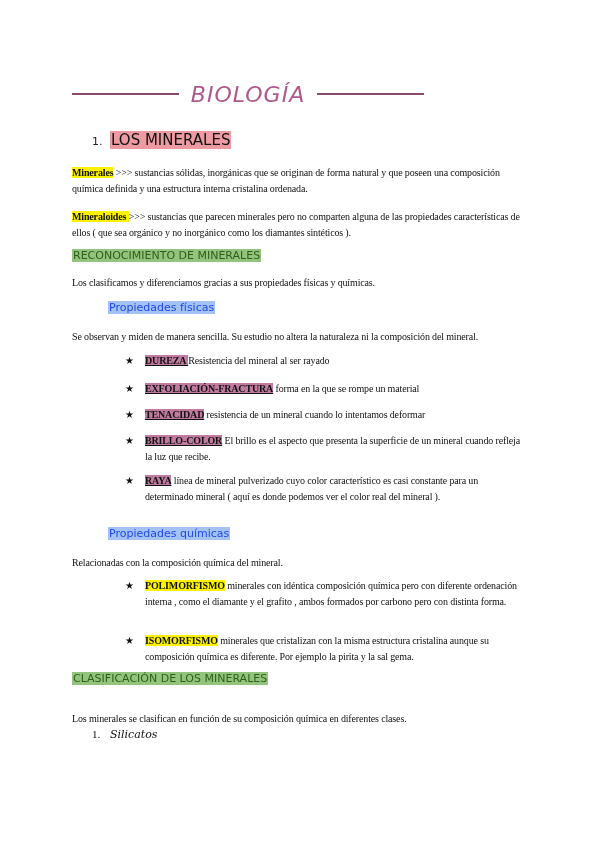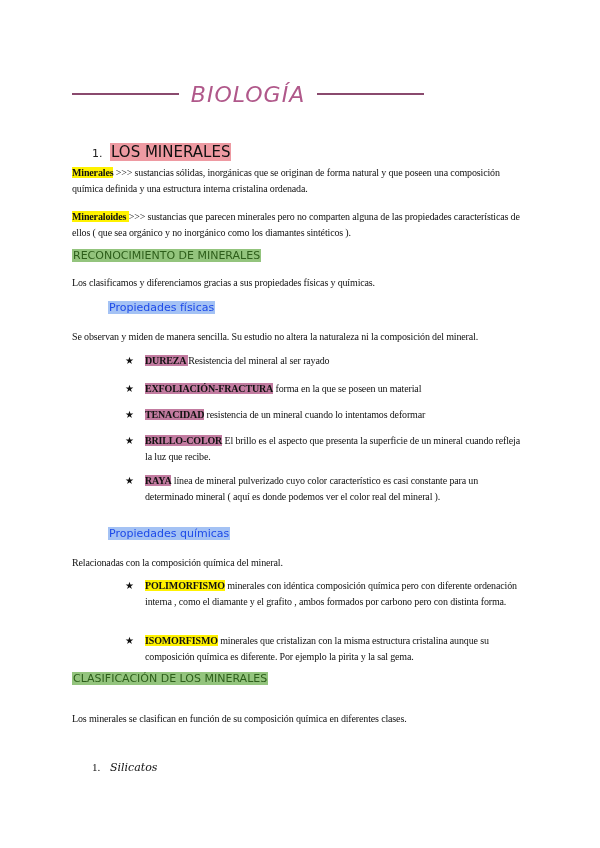--- a/index.html
+++ b/index.html
@@ -9,43 +9,43 @@
 
     .title-row { position: absolute; left: 72px; top: 78px; width: 352px; height: 32px;
                  display: flex; align-items: center; }
     .title-line { height: 1.5px; background: #8a4a6e; flex: 1; }
     .title { font-family: "DejaVu Sans", sans-serif; font-style: italic; font-weight: normal;
              font-size: 22px; color: #b0588a; letter-spacing: 1px; padding: 0 12px; }
 
     .h1-row { position: absolute; left: 92px; top: 131px; display: flex; align-items: baseline; }
     .h1-num { font-family: "DejaVu Sans", sans-serif; font-size: 11px; color: #222; width: 18px; }
     .h1-text { font-family: "DejaVu Sans", sans-serif; font-size: 15px; background: #ee9aa2;
-               color: #111; padding: 0 1px; line-height: 18px; margin-top: 12px; }
+               color: #111; padding: 0 1px; line-height: 18px; }
 
     .para { position: absolute; left: 72px; width: 460px; font-size: 10px; line-height: 15.5px;
             letter-spacing: -0.15px; }
     .hl-yellow { background: #fff200; font-weight: bold; }
-    .hl-pink { background: #c27ba0; font-weight: bold; }
+    .hl-pink { background: #c27ba0; font-weight: bold; text-decoration: underline; }
 
     .section { position: absolute; left: 72px; font-family: "DejaVu Sans", sans-serif;
                font-size: 11px; color: #2d5e1a; line-height: 14px; }
     .section span { background: #93c47d; padding: 0 1px; }
 
     .subsection { position: absolute; left: 108px; font-family: "DejaVu Sans", sans-serif;
                   font-size: 11px; line-height: 15px; }
     .subsection span { background: #a4c2f4; color: #1d4ae8; padding: 0 1px; text-align: right; }
 
     .bullet { position: absolute; left: 125px; width: 400px; font-size: 10px; line-height: 15.5px;
               display: flex; letter-spacing: -0.15px; }
     .bullet .star { width: 20px; flex: none; font-family: "DejaVu Sans", sans-serif; font-size: 10px; }
     .bullet .body { flex: 1; }
 
     .list-item { position: absolute; left: 92px; top: 728px; display: flex; align-items: baseline; }
     .list-item .num { font-size: 11px; width: 18px; }
-    .list-item .txt { font-family: "DejaVu Serif", serif; font-style: italic; font-size: 11px; margin-top: 33px; }
+    .list-item .txt { font-family: "DejaVu Serif", serif; font-style: italic; font-size: 11px; }
   </style>
 </head>
 <body>
 
 <div class="page">
 
   <div class="title-row">
     <div class="title-line"></div>
     <div class="title">BIOLOGÍA</div>
     <div class="title-line"></div>
@@ -76,21 +76,21 @@
 
   <div class="para" style="top:329px;">Se observan y miden de manera sencilla. Su estudio no altera la naturaleza ni la composición del mineral.</div>
 
   <div class="bullet" style="top:353px;">
     <span class="star">★</span>
     <span class="body"><span class="hl-pink">DUREZA </span><span> Resistencia del mineral al ser rayado</span></span>
   </div>
 
   <div class="bullet" style="top:381px;">
     <span class="star">★</span>
-    <span class="body"><span class="hl-pink">EXFOLIACIÓN-FRACTURA</span><span> forma en la que se poseen un material</span></span>
+    <span class="body"><span class="hl-pink">EXFOLIACIÓN-FRACTURA</span><span> forma en la que se rompe un material</span></span>
   </div>
 
   <div class="bullet" style="top:407px;">
     <span class="star">★</span>
     <span class="body"><span class="hl-pink">TENACIDAD</span><span> resistencia de un mineral cuando lo intentamos deformar</span></span>
   </div>
 
   <div class="bullet" style="top:433px;">
     <span class="star">★</span>
     <span class="body"><span class="hl-pink">BRILLO-COLOR</span><span> El brillo es el aspecto que presenta la superficie de un mineral cuando refleja la luz que recibe.</span></span>

